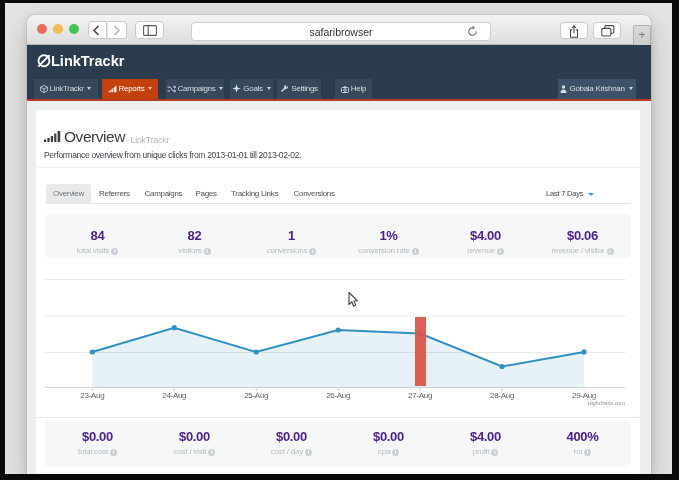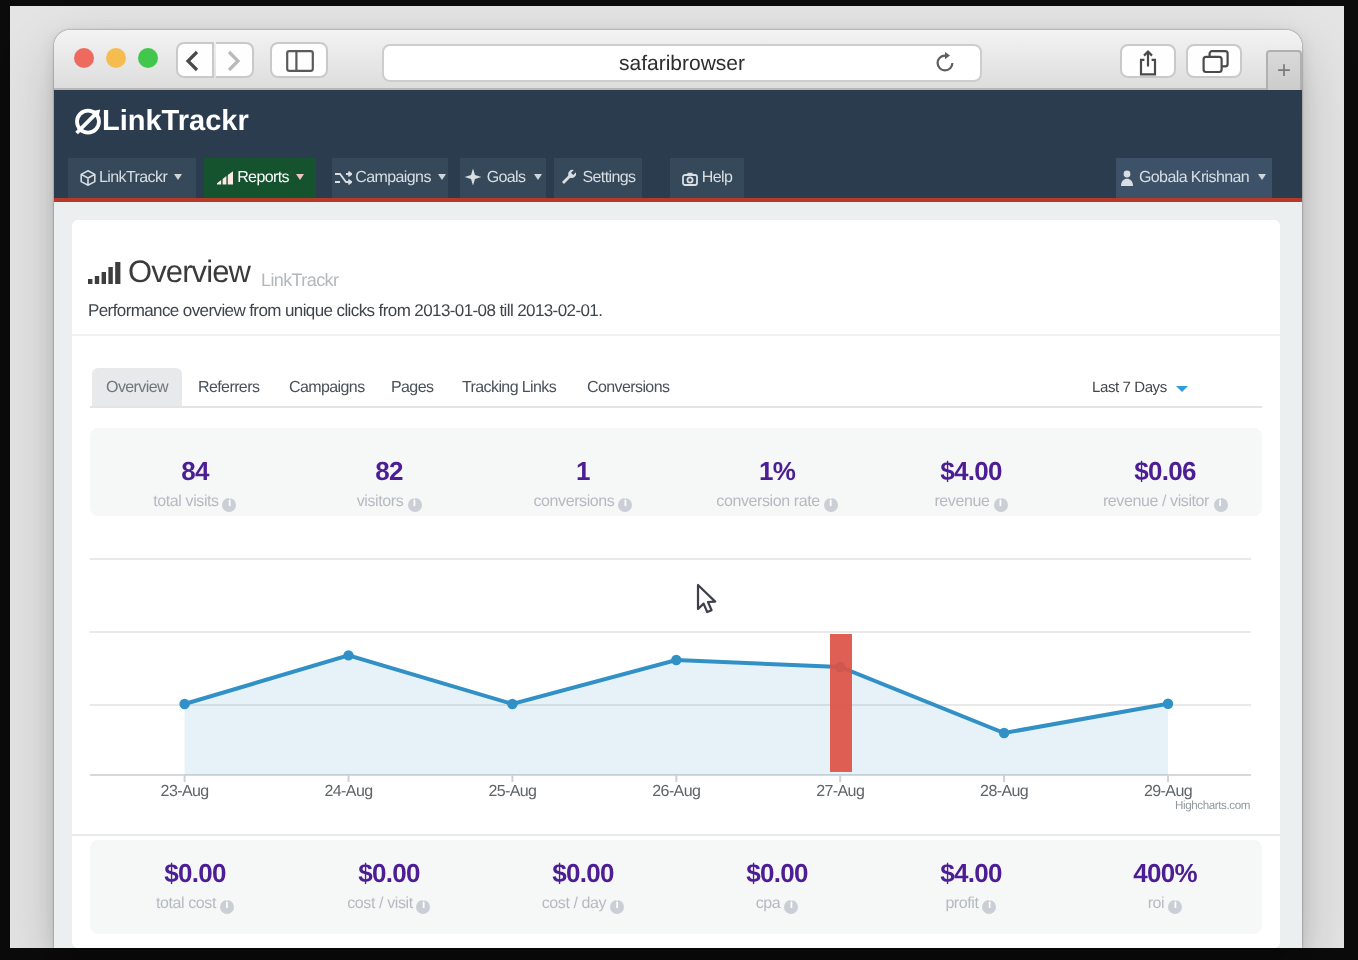--- a/index.html
+++ b/index.html
@@ -30,21 +30,21 @@
              background:linear-gradient(#d9d9d9,#cccccc); border:1px solid #b0b0b0; border-bottom:none;
              border-radius:2px 2px 0 0; color:#7a7a7a; font-size:12px; line-height:19px; text-align:center; }
   .ticon { position:absolute; }
   
   .navtop { position:absolute; left:0; top:30px; width:624px; height:34px; background:#2b3c4e; }
   .logo { position:absolute; left:24px; top:8px; color:#fff; font-size:14.5px; font-weight:bold; }
   .navmenu { position:absolute; left:0; top:64px; width:624px; height:20px; background:#2b3c4e; }
   .mi { position:absolute; top:0; height:20px; background:#35495b; color:#d8dee2; font-size:8px;
         letter-spacing:-0.3px; line-height:20px; text-align:center; white-space:nowrap; overflow:hidden; }
   .mi svg { vertical-align:-1.5px; margin-right:2px; }
-  .mi.red { background:#14532d; color:#fff; height:22px; }
+  .mi.red { background:#c2410c; color:#fff; height:22px; }
   .mi .car { display:inline-block; width:0; height:0; border-left:2.8px solid transparent;
              border-right:2.8px solid transparent; border-top:3.2px solid #cfd6da; vertical-align:1.5px; margin-left:2px;}
   .mi.red .car { border-top-color:#f0c5bf; }
   .redline { position:absolute; left:0; top:84px; width:624px; height:2px; background:#b53a28; }
   
   .page { position:absolute; left:0; top:86px; width:624px; height:373px; background:#ebeff0; }
   .card { position:absolute; left:9px; top:9px; width:604px; height:364px; background:#fff; border-radius:3px; }
   .h-title { position:absolute; left:28px; top:19px; font-size:15.5px; letter-spacing:-0.45px; color:#3b3b3b; line-height:1; }
   .h-sub2  { position:absolute; left:94.5px; top:26px; font-size:9px; letter-spacing:-0.3px; color:#b2b8bc; line-height:1; }
   .h-sub   { position:absolute; left:8px;  top:40.5px; font-size:8.5px; letter-spacing:-0.3px; color:#3f454a; line-height:1.1; }
@@ -150,21 +150,21 @@
       <div class="card">
         <svg style="position:absolute;left:8px;top:21px" width="17" height="11" viewBox="0 0 17 11">
           <rect x="0" y="8.5" width="2.2" height="2.5" fill="#3d3d3d"></rect>
           <rect x="3.4" y="7" width="2.2" height="4" fill="#3d3d3d"></rect>
           <rect x="6.8" y="5" width="2.2" height="6" fill="#3d3d3d"></rect>
           <rect x="10.2" y="2.5" width="2.2" height="8.5" fill="#3d3d3d"></rect>
           <rect x="13.6" y="0" width="2.6" height="11" fill="#3d3d3d"></rect>
         </svg>
         <div class="h-title">Overview</div>
         <div class="h-sub2">LinkTrackr</div>
-        <div class="h-sub">Performance overview from unique clicks from 2013-01-08 till 2013-02-01.</div>
+        <div class="h-sub">Performance overview from unique clicks from 2013-01-01 till 2013-02-02.</div>
         <div class="divider" style="top:57px"></div>
 
         <div class="tab-active">Overview</div>
         <div class="tabline"></div>
         <div class="tab" style="left:63px">Referrers</div>
         <div class="tab" style="left:108.5px">Campaigns</div>
         <div class="tab" style="left:159.5px">Pages</div>
         <div class="tab" style="left:195px">Tracking Links</div>
         <div class="tab" style="left:257.5px">Conversions</div>
         <div class="last7">Last 7 Days <span class="car"></span></div>

